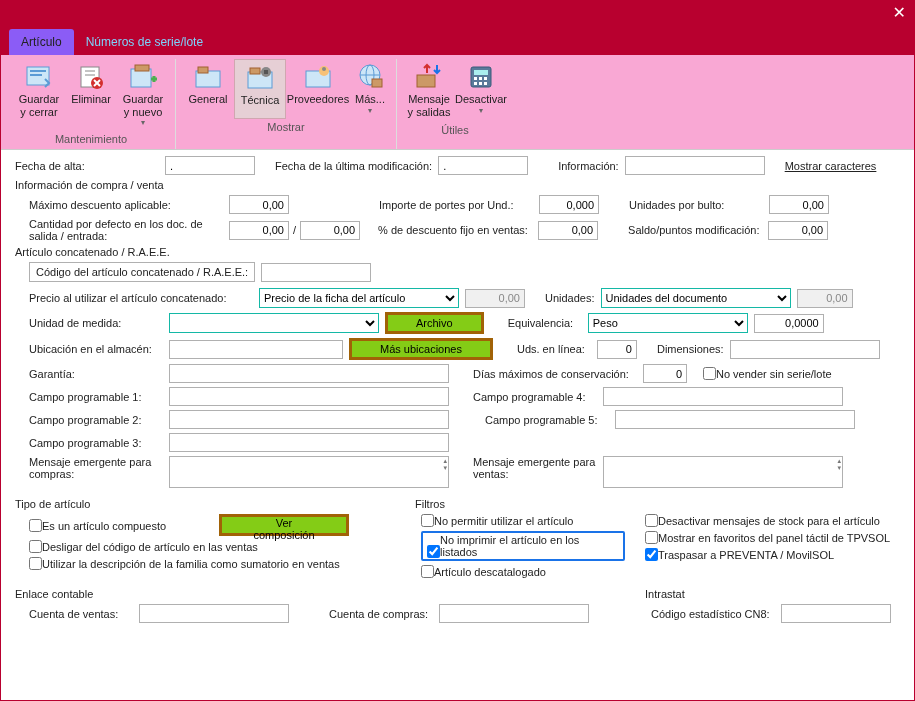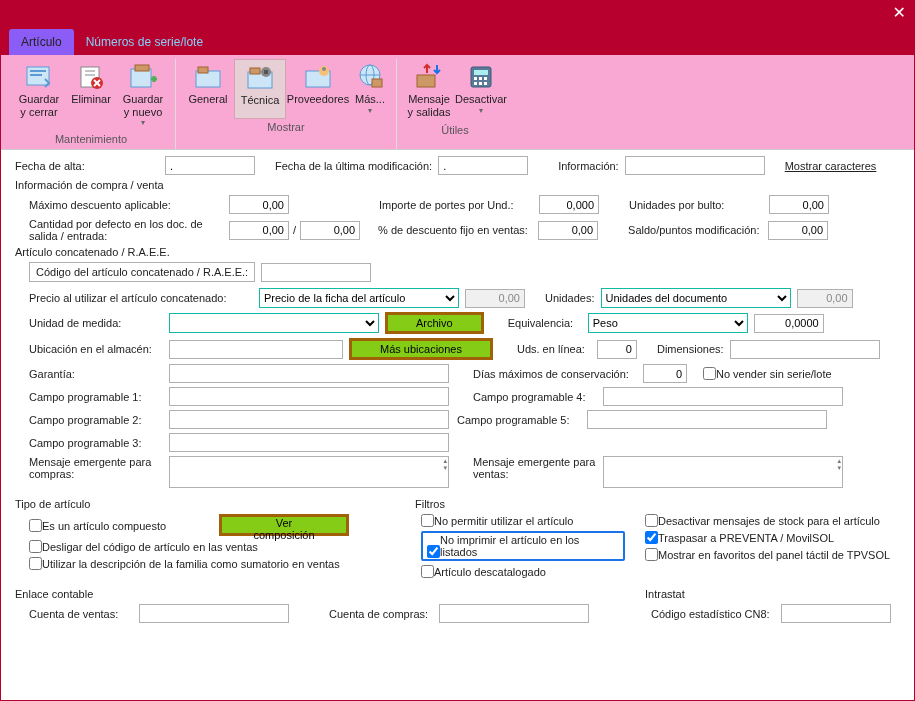--- a/index.html
+++ b/index.html
@@ -229,21 +229,21 @@
     </div>
     <div class="row">
       <span class="lbl" style="width:140px">Campo programable 1:</span>
       <input class="inpt left" style="width: 280px;">
       <span class="lbl" style="margin-left:24px;width:130px">Campo programable 4:</span>
       <input class="inpt left" style="width: 240px;">
     </div>
     <div class="row">
       <span class="lbl" style="width:140px">Campo programable 2:</span>
       <input class="inpt left" style="width: 280px;">
-      <span class="lbl" style="margin-left:8px;width:130px">Campo programable 5:</span>
+      <span class="lbl" style="margin-left:36px;width:130px">Campo programable 5:</span>
       <input class="inpt left" style="width: 240px;">
     </div>
     <div class="row">
       <span class="lbl" style="width:140px">Campo programable 3:</span>
       <input class="inpt left" style="width: 280px;">
     </div>
     <div class="row" style="align-items:flex-start">
       <span class="lbl" style="width:140px">Mensaje emergente para compras:</span>
       <span class="spin"><textarea class="inpt left" style="width: 280px;"></textarea></span>
       <span class="lbl" style="margin-left:24px;width:130px">Mensaje emergente para ventas:</span>
@@ -305,28 +305,28 @@
       <div class="sect">&nbsp;</div>
       <div>
         <div class="row">
             <label class="chk">
               <input type="checkbox" style="">
               <span>Desactivar mensajes de stock para el artículo</span>
             </label>
           </div>
         <div class="row">
             <label class="chk">
+              <input type="checkbox" style="">
+              <span>Mostrar en favoritos del panel táctil de TPVSOL</span>
+            </label>
+          </div>
+        <div class="row">
+            <label class="chk">
               <input type="checkbox" checked="" style="">
               <span>Traspasar a PREVENTA / MovilSOL</span>
-            </label>
-          </div>
-        <div class="row">
-            <label class="chk">
-              <input type="checkbox" style="">
-              <span>Mostrar en favoritos del panel táctil de TPVSOL</span>
             </label>
           </div>
       </div>
     </div>
   </div>
 
   <div style="display:flex;gap:20px;margin-top:2px">
     <div style="flex:0 0 610px">
       <div class="sect">Enlace contable</div>
       <div class="row" style="padding-left:14px">

